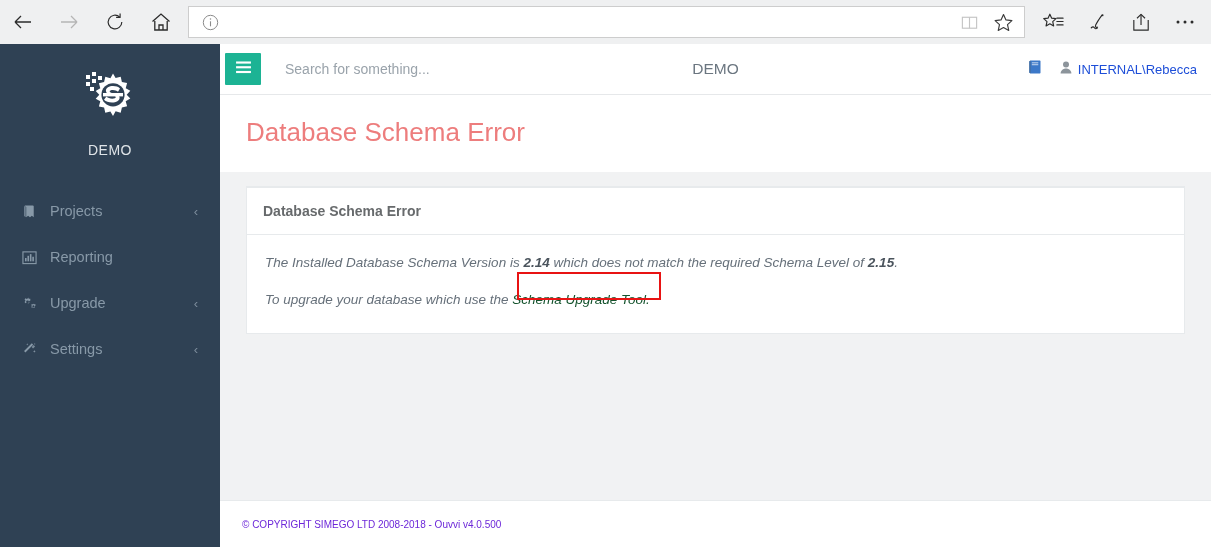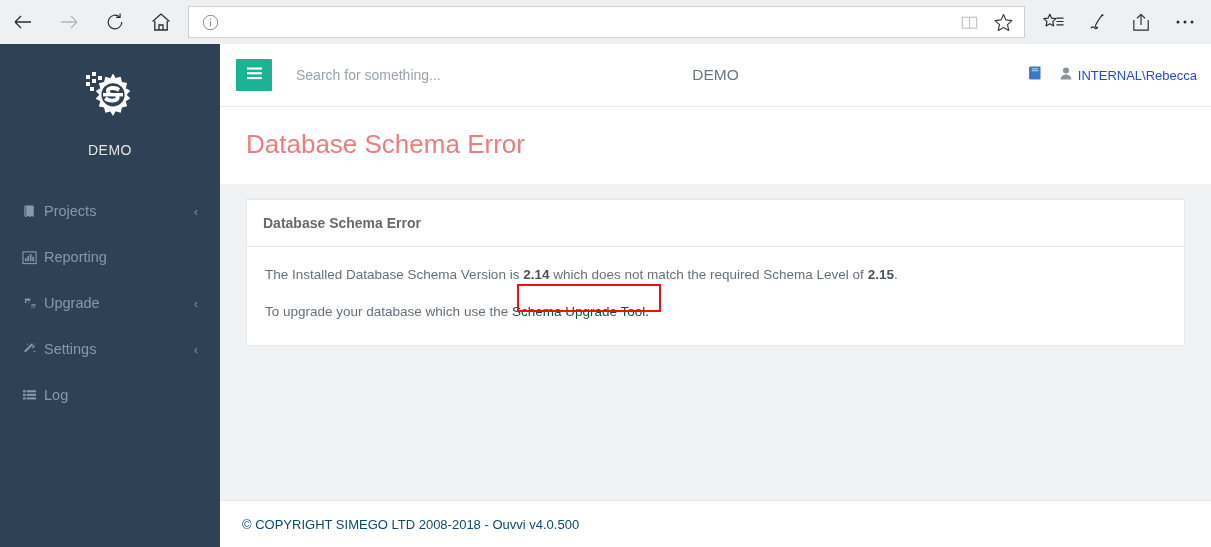--- a/index.html
+++ b/index.html
@@ -56,32 +56,32 @@
   .nav { margin-top: 30px; }
   .nav-item {
     height: 46px; display: flex; align-items: center;
     padding: 0 14px 0 22px; color: #8899a8; font-size: 14.5px;
     position: relative; cursor: pointer;
   }
   .nav-item .nv-icon {
     width: 22px; display: flex; align-items: center; justify-content: flex-start;
     color: #8899a8; flex: 0 0 22px;
   }
-  .nav-item .nv-label { }
+  .nav-item .nv-label { margin-left: 6px; }
   .nav-item .nv-caret {
     position: absolute; right: 22px; top: 50%; transform: translateY(-50%);
     color: #7d8d9c; font-size: 13px;
   }
 
   
   .main { position: absolute; left: 220px; top: 44px; width: 991px; height: 503px; background: #f1f2f3; }
 
   .topbar {
-    height: 63px; background: #fff; border-bottom: 1px solid #e6e8ea;
-    display: flex; align-items: center; padding: 0 14px 0 16px; position: relative; justify-content: flex-end;
+    height: 51px; background: #fff; border-bottom: 1px solid #e6e8ea;
+    display: flex; align-items: center; padding: 0 14px 0 5px; position: relative; justify-content: flex-end;
   }
   .menu-toggle {
     width: 36px; height: 32px; background: #1cb394; color: #fff;
     display: flex; align-items: center; justify-content: center; border: none;
     cursor: pointer; border-radius: 1px;
   }
   .search-box {
     border: none; outline: none; background: transparent; margin-left: 24px;
     font-family: "Liberation Sans", sans-serif; font-size: 14px; color: #5b6670;
     width: 320px;
@@ -101,37 +101,37 @@
 
   .content { padding: 14px 26px 0 26px; }
   .panel {
     background: #fff; border: 1px solid #e7eaec; border-top: 2px solid #e7eaec;
     width: 939px;
   }
   .panel-head {
     padding: 14px 16px; border-bottom: 1px solid #e7eaec;
   }
   .panel-title { font-size: 14px; font-weight: bold; color: #676a6c; }
-  .panel-body { padding: 18px 18px 22px 18px; position: relative; }
+  .panel-body { padding: 18px 18px 22px 18px; position: relative; font-style: italic; }
   .panel-body p { font-size: 13.5px; color: #66707a; line-height: 1.55; }
   .panel-body p + p { margin-top: 16px; }
   .panel-body strong { color: #4b545d; font-weight: bold; }
   .link { color: #14532d; text-decoration: none; cursor: pointer; }
 
   .annot-box {
     position: absolute; left: 270px; top: 37px; width: 144px; height: 28px;
     border: 2px solid #e81313; pointer-events: none;
   }
 
   .footer {
     position: absolute; left: 220px; bottom: 0; width: 991px; height: 47px;
     background: #fff; border-top: 1px solid #e7eaec;
     display: flex; align-items: center; padding-left: 22px;
   }
-  .footer-text { font-size: 13px; color: #0c4a6e; }
+  .footer-text { font-size: 10px; color: #6d28d9; }
 </style>
 </head>
 <body>
 
 <div id="app">
 
   <div class="browser-bar">
     <div class="nav-btn">
       <svg width="22" height="22" viewBox="0 0 22 22" fill="none" stroke="currentColor" stroke-width="1.3">
         <path d="M19 11H3M3 11l6-6M3 11l6 6"></path>
@@ -283,33 +283,20 @@
             <path d="M12.4 3.3l1.5 1.5-2.1 2.1-1.5-1.5z" opacity=".85"></path>
             <path d="M13.2 8.4l.4 1.1 1.1.4-1.1.4-.4 1.1-.4-1.1-1.1-.4 1.1-.4z"></path>
             <path d="M5.6 1.2l.3.9.9.3-.9.3-.3.9-.3-.9-.9-.3.9-.3z"></path>
             <path d="M13.6 1.1l.25.7.7.25-.7.25-.25.7-.25-.7-.7-.25.7-.25z"></path>
           </svg>
         </span>
         <span class="nv-label">Settings</span>
         <span class="nv-caret">‹</span>
       </div>
 
-      <div class="nav-item">
-        <span class="nv-icon">
-          <svg width="15" height="15" viewBox="0 0 16 16" fill="currentColor">
-            <rect x="1" y="2.4" width="3" height="2.2"></rect>
-              <rect x="5" y="2.4" width="10" height="2.2"></rect>
-            <rect x="1" y="6.2" width="3" height="2.2"></rect>
-              <rect x="5" y="6.2" width="10" height="2.2"></rect>
-            <rect x="1" y="10" width="3" height="2.2"></rect>
-              <rect x="5" y="10" width="10" height="2.2"></rect>
-          </svg>
-        </span>
-        <span class="nv-label">Log</span>
-      </div>
 
     </div>
   </div>
 
   <div class="main">
 
     <div class="topbar">
       <button class="menu-toggle">
         <span>
           <svg width="15" height="13" viewBox="0 0 16 14" fill="#fff">

